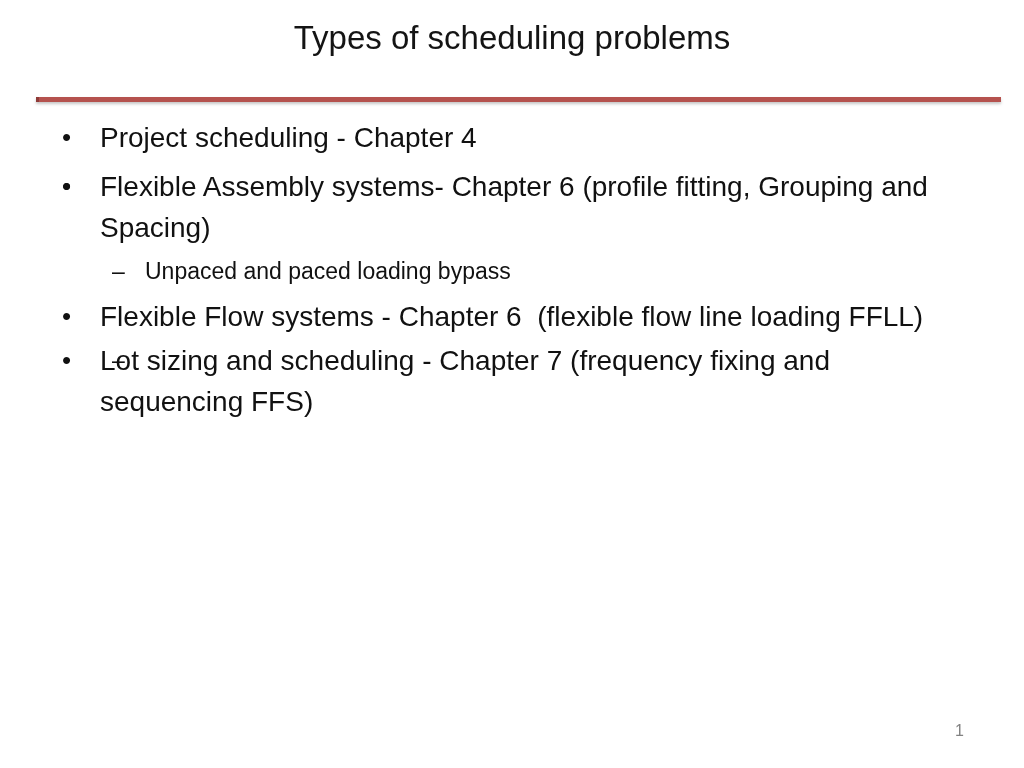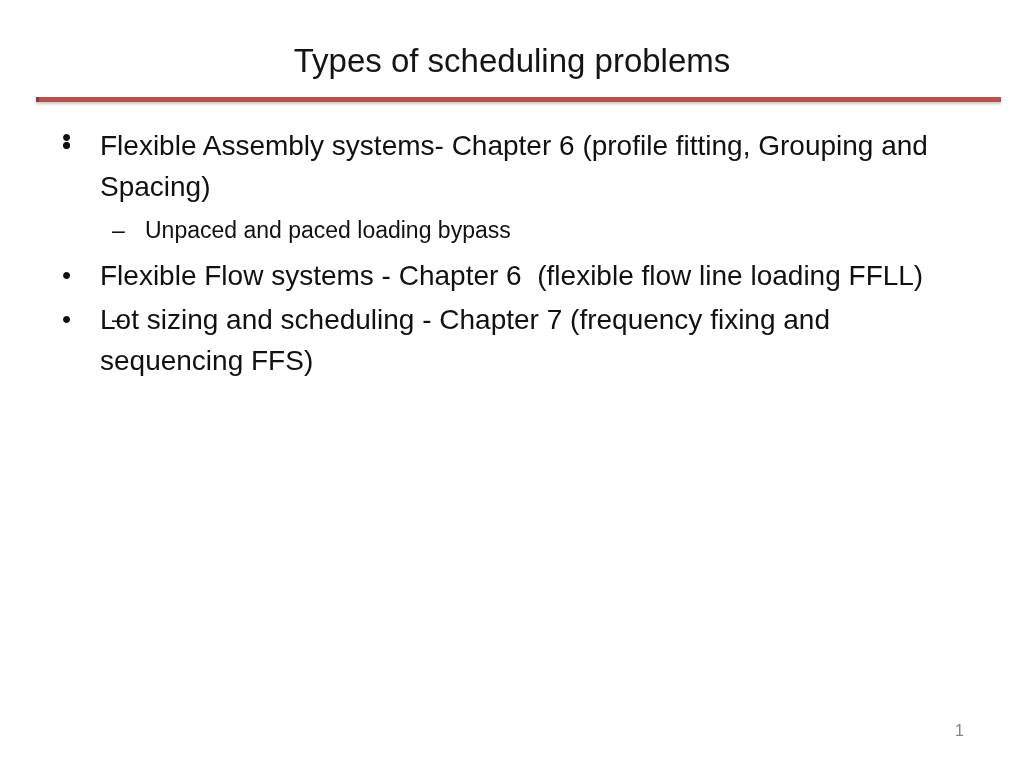--- a/index.html
+++ b/index.html
@@ -7,21 +7,21 @@
     position: relative;
     width: 1024px;
     height: 768px;
     background: #ffffff;
     overflow: hidden;
     font-family: "Liberation Sans", "DejaVu Sans", sans-serif;
     color: #111111;
   }
   .title {
     margin: 0;
-    padding-top: 40px;
+    padding-top: 17px;
     text-align: center;
     font-size: 33px;
     font-weight: 400;
     line-height: 42px;
     color: #141414;
   }
   .rule {
     position: absolute;
     top: 97px;
     left: 36px;
@@ -84,20 +84,21 @@
 <div class="slide">
 
   <h1 class="title">Types of scheduling problems</h1>
 
   <div class="rule"></div>
 
   <div class="content">
 
     <div class="li1">
       <span class="marker1">•</span>
+      <span class="txt">Project scheduling - Chapter 4</span>
     </div>
 
     <div class="li1">
       <span class="marker1">•</span>
     </div>
 
     <div class="li1">
       <span class="marker1">•</span>
       <span class="txt">Flexible Assembly systems- Chapter 6 (profile fitting, Grouping and Spacing)</span>
     </div>

